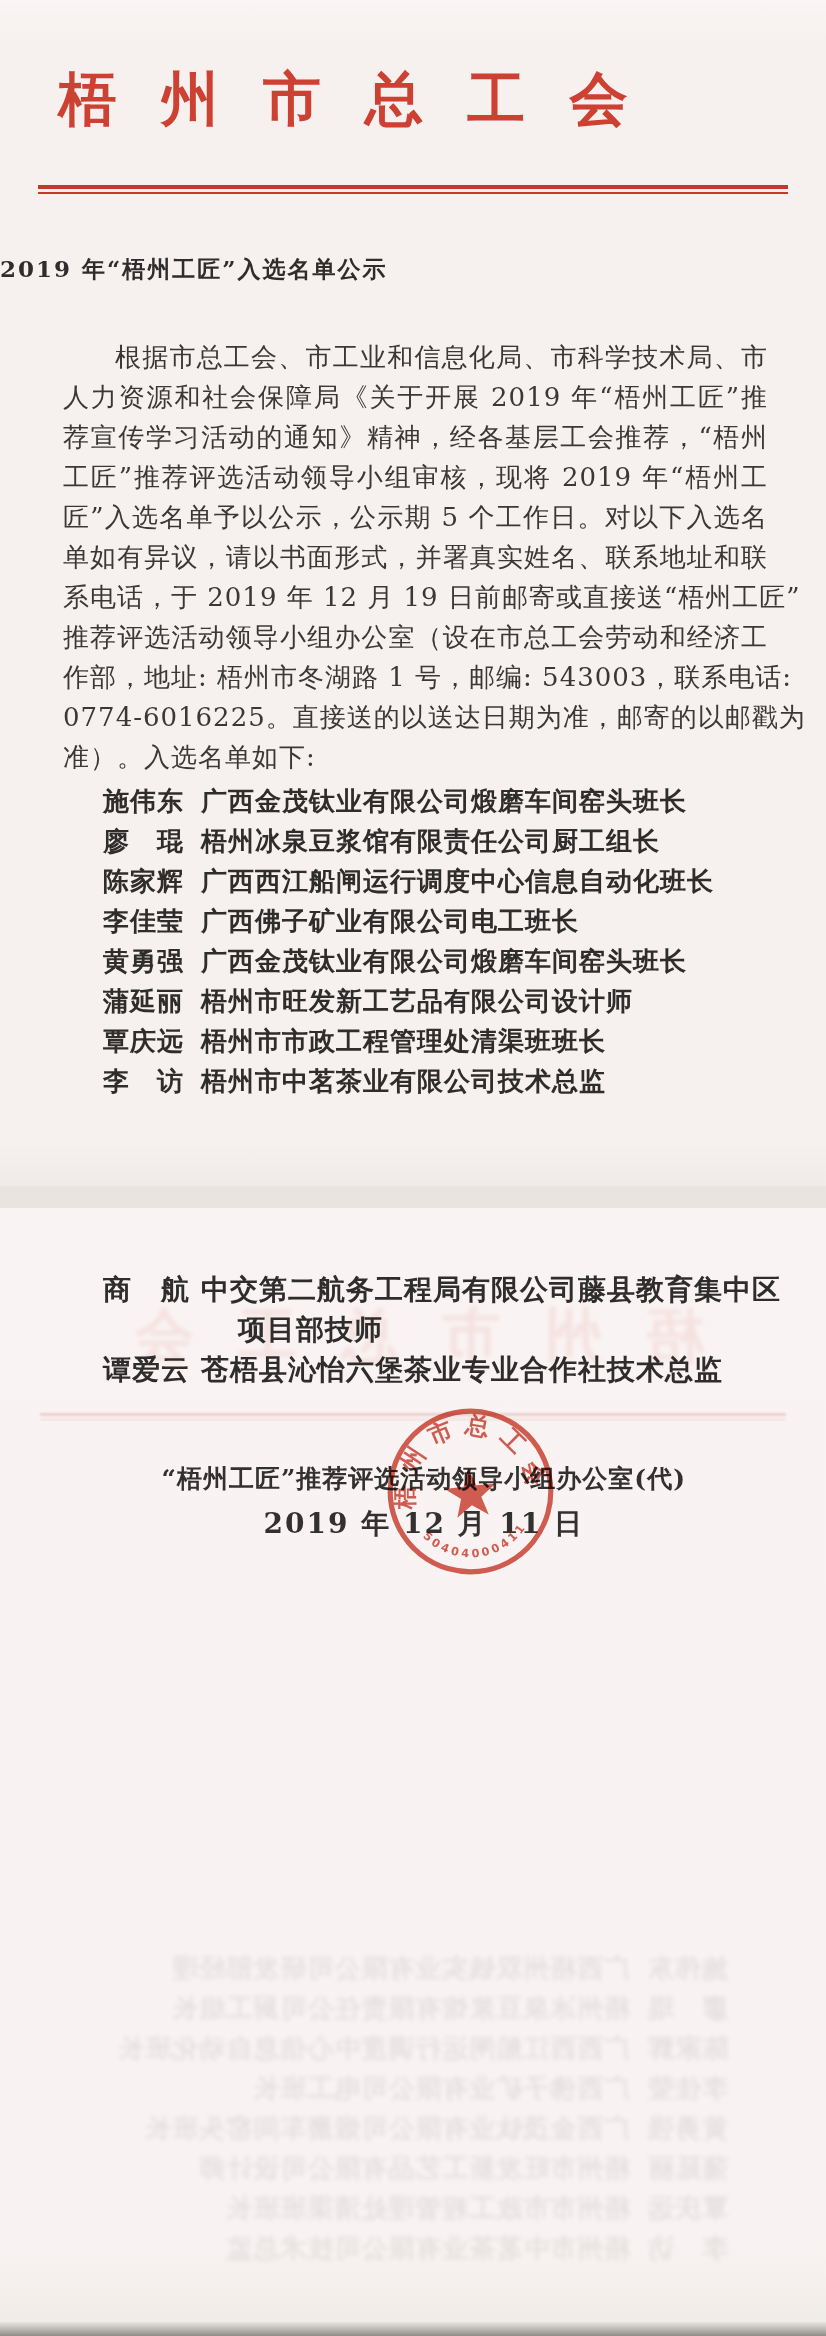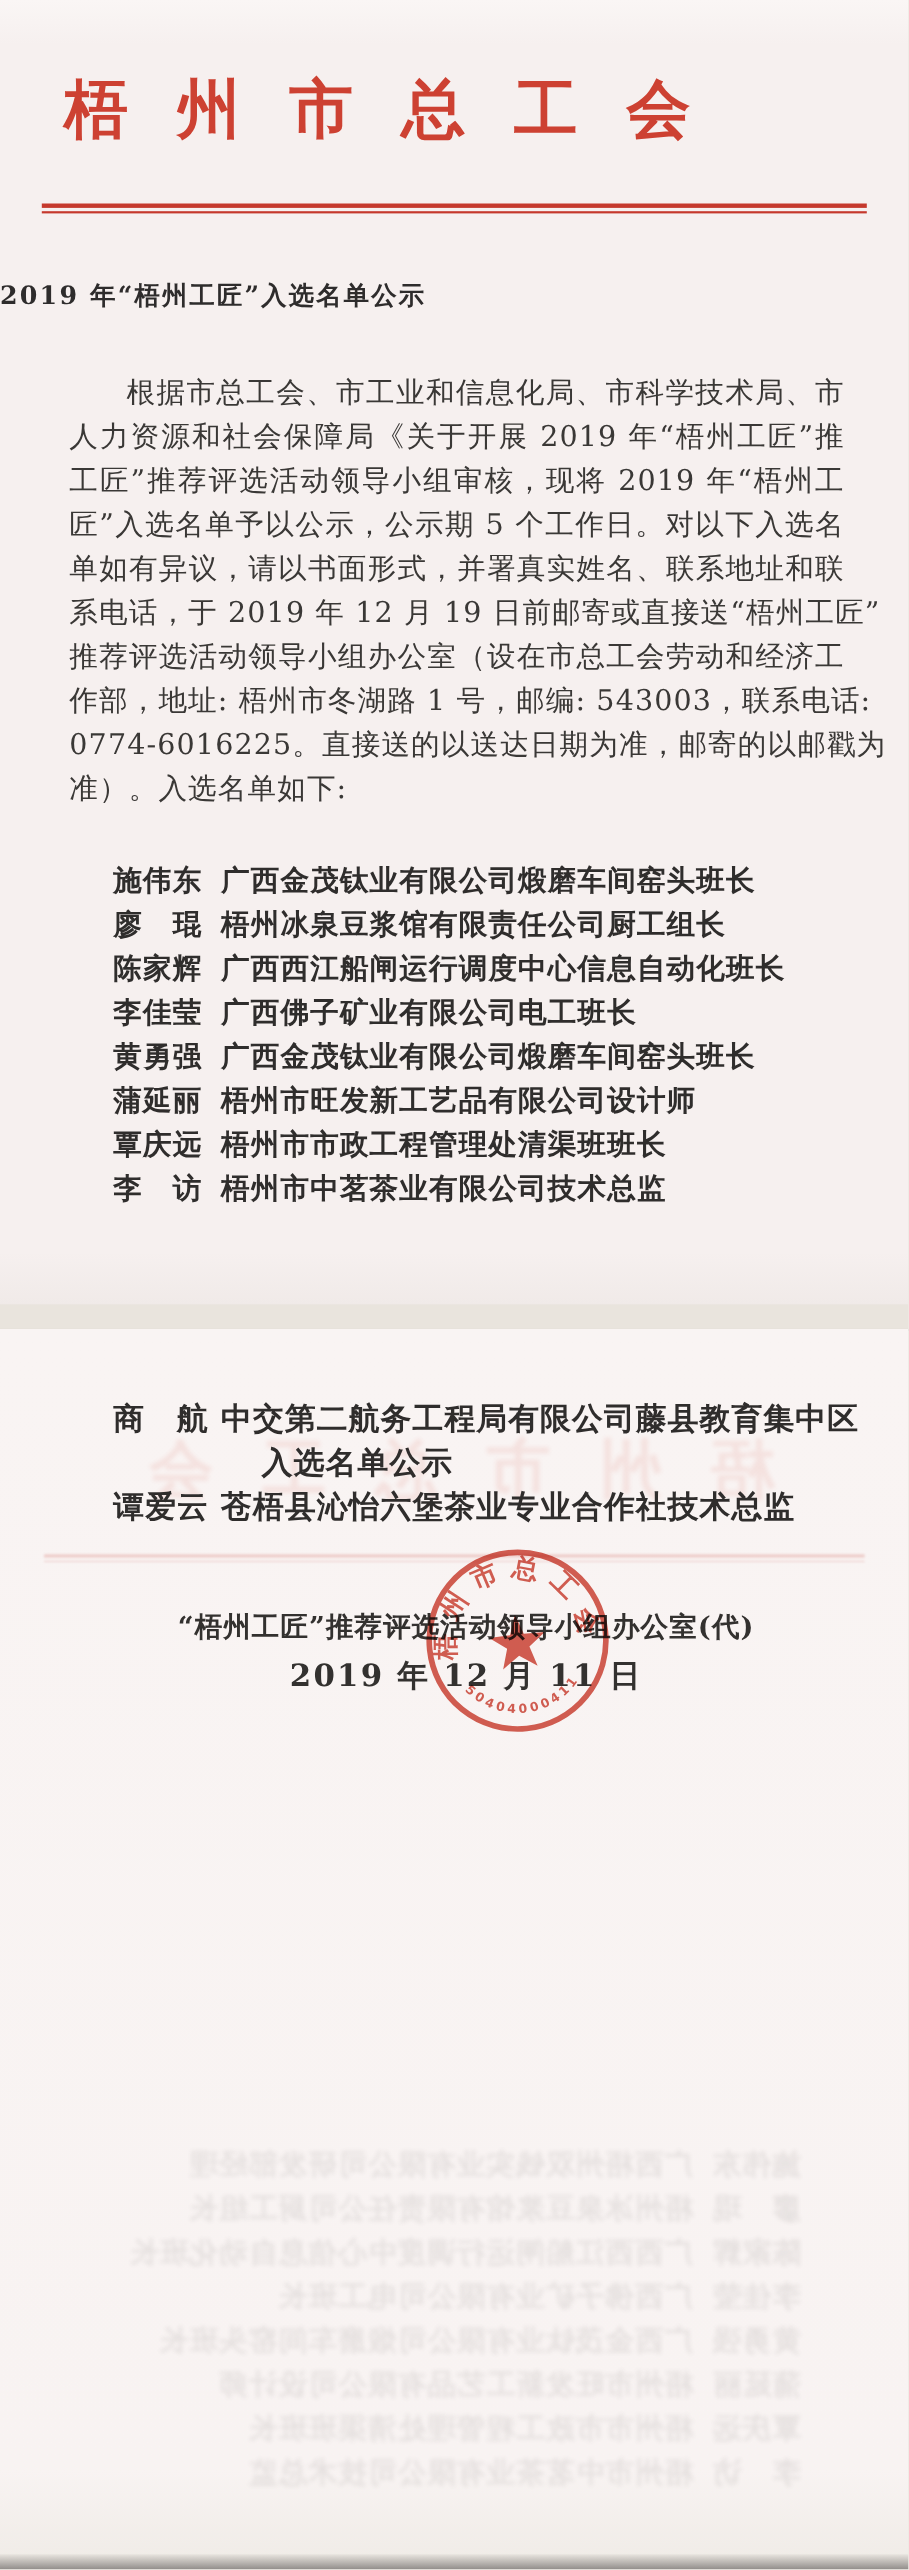--- a/index.html
+++ b/index.html
@@ -80,20 +80,21 @@
 <div id="scan">
 
   <div class="page" id="page1">
     <div class="org-header">梧 州 市 总 工 会</div>
     <div class="double-rule"></div>
     <div class="doc-title">2019 年“梧州工匠”入选名单公示</div>
 
     <div class="body-text">
       <div class="body-line first">根据市总工会、市工业和信息化局、市科学技术局、市</div>
       <div class="body-line">人力资源和社会保障局《关于开展 2019 年“梧州工匠”推</div>
+      <div class="body-line">荐宣传学习活动的通知》精神，经各基层工会推荐，“梧州</div>
       <div class="body-line">工匠”推荐评选活动领导小组审核，现将 2019 年“梧州工</div>
       <div class="body-line">匠”入选名单予以公示，公示期 5 个工作日。对以下入选名</div>
       <div class="body-line">单如有异议，请以书面形式，并署真实姓名、联系地址和联</div>
       <div class="body-line">系电话，于 2019 年 12 月 19 日前邮寄或直接送“梧州工匠”</div>
       <div class="body-line">推荐评选活动领导小组办公室（设在市总工会劳动和经济工</div>
       <div class="body-line">作部，地址: 梧州市冬湖路 1 号，邮编: 543003，联系电话:</div>
       <div class="body-line">0774-6016225。直接送的以送达日期为准，邮寄的以邮戳为</div>
       <div class="body-line last">准）。入选名单如下:</div>
     </div>
 
@@ -140,21 +141,21 @@
     <div class="lrow"><span class="nm">蒲延丽</span><span class="org">梧州市旺发新工艺品有限公司设计师</span></div>
     <div class="lrow"><span class="nm">覃庆远</span><span class="org">梧州市市政工程管理处清渠班班长</span></div>
     <div class="lrow"><span class="nm">李　访</span><span class="org">梧州市中茗茶业有限公司技术总监</span></div>
   </div>
 
   <div class="p2-list">
     <div class="lrow">
       <span class="nm">商　航</span><span class="org">中交第二航务工程局有限公司藤县教育集中区</span>
     </div>
     <div class="lrow">
-      <span class="cont">入选名单公示</span>
+      <span class="cont">项目部技师</span>
     </div>
     <div class="lrow">
       <span class="nm">谭爱云</span><span class="org">苍梧县沁怡六堡茶业专业合作社技术总监</span>
     </div>
   </div>
 
   <div class="sig-block">
     <div class="sig-line">“梧州工匠”推荐评选活动领导小组办公室(代)</div>
     <div class="sig-date">2019 年 12 月 11 日</div>
   </div>

